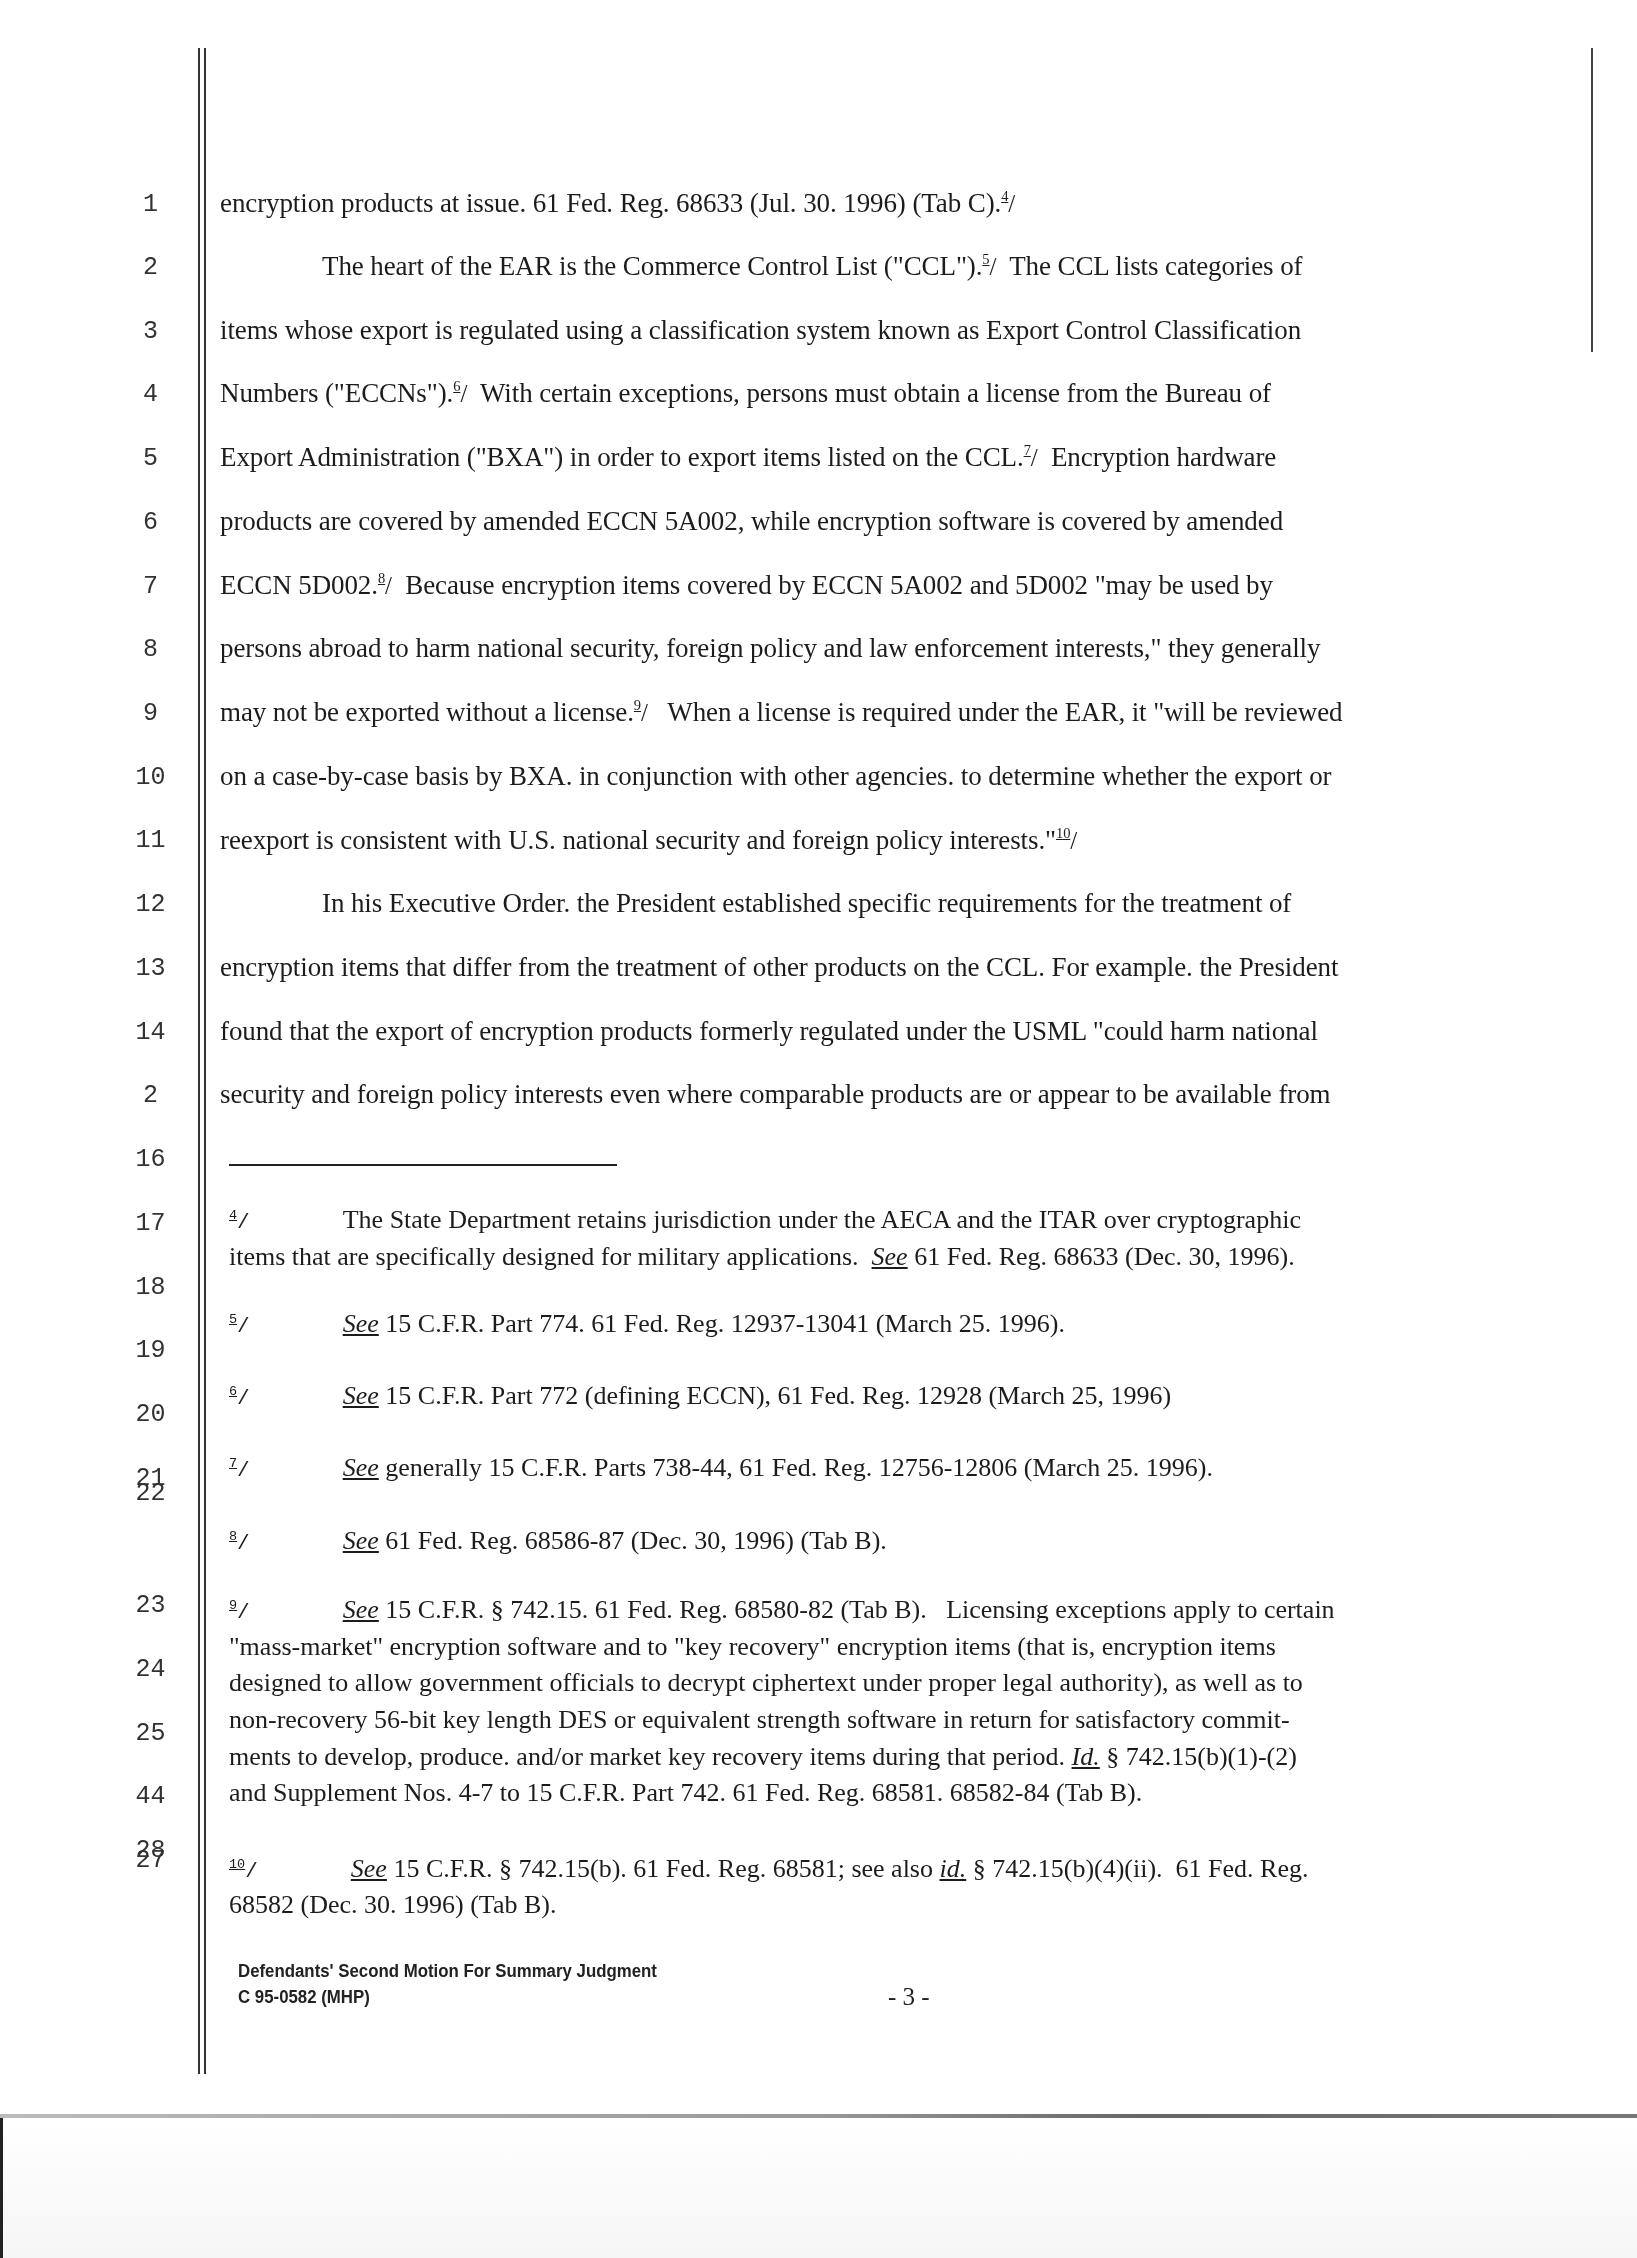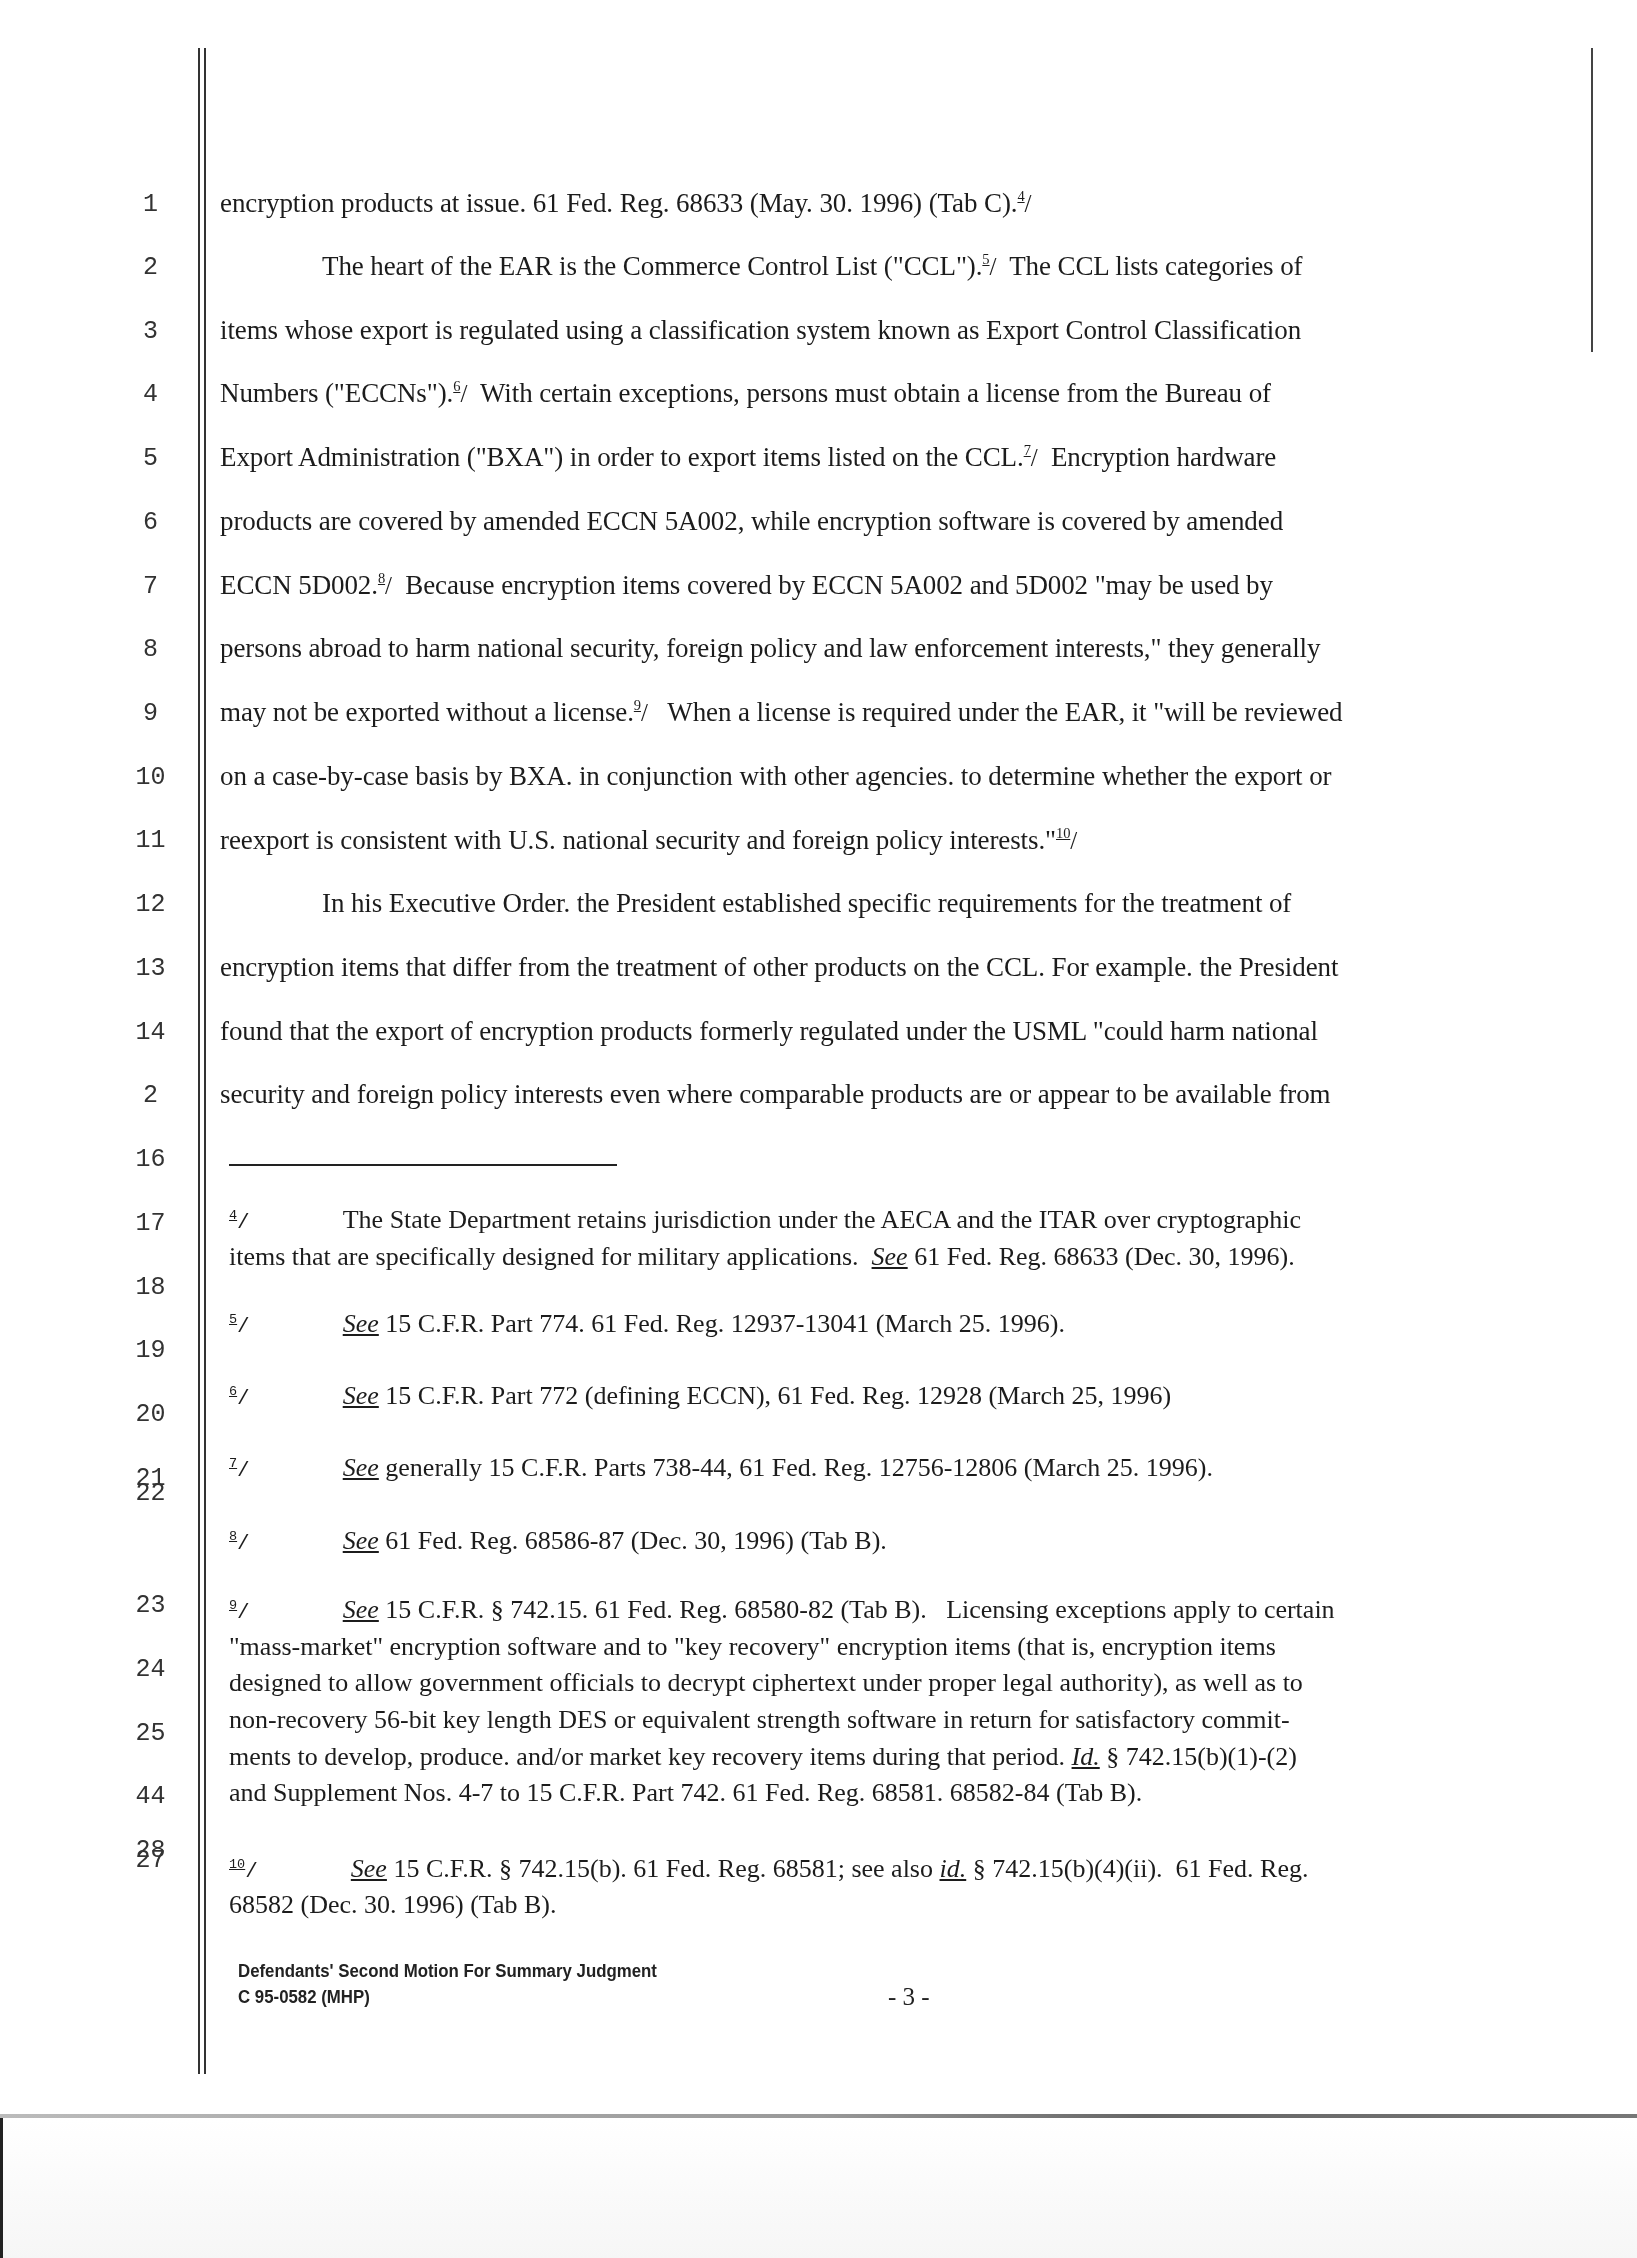--- a/index.html
+++ b/index.html
@@ -72,21 +72,21 @@
     <div class="ln" style="top:1479px"><span>22</span></div>
     <div class="ln" style="top:1591px"><span>23</span></div>
     <div class="ln" style="top:1655px"><span>24</span></div>
     <div class="ln" style="top:1719px"><span>25</span></div>
     <div class="ln" style="top:1782px"><span>44</span></div>
     <div class="ln" style="top:1846px"><span>27</span></div>
     <div class="ln" style="top:1836px"><span>28</span></div>
   </div>
 
   <div>
-    <div class="body-line" style="top:188px"><span>encryption products at issue.  61 Fed. Reg. 68633 (May. 30. 1996) (Tab C).</span><sup class="fnref">4</sup><span class="slash">/</span></div>
+    <div class="body-line" style="top:188px"><span>encryption products at issue.  61 Fed. Reg. 68633 (Jul. 30. 1996) (Tab C).</span><sup class="fnref">4</sup><span class="slash">/</span></div>
     <div class="body-line indent" style="top:251px"><span>The heart of the EAR is the Commerce Control List ("CCL").</span><sup class="fnref">5</sup><span class="slash">/</span><span style="white-space:pre">  The CCL lists categories of</span></div>
     <div class="body-line" style="top:315px"><span>items whose export is regulated using a classification system known as Export Control Classification</span></div>
     <div class="body-line" style="top:378px"><span>Numbers ("ECCNs").</span><sup class="fnref">6</sup><span class="slash">/</span><span style="white-space:pre">  With certain exceptions, persons must obtain a license from the Bureau of</span></div>
     <div class="body-line" style="top:442px"><span>Export Administration ("BXA") in order to export items listed on the CCL.</span><sup class="fnref">7</sup><span class="slash">/</span><span style="white-space:pre">  Encryption hardware</span></div>
     <div class="body-line" style="top:506px"><span>products are covered by amended ECCN 5A002, while encryption software is covered by amended</span></div>
     <div class="body-line" style="top:570px"><span>ECCN 5D002.</span><sup class="fnref">8</sup><span class="slash">/</span><span style="white-space:pre">  Because encryption items covered by ECCN 5A002 and 5D002 "may be used by</span></div>
     <div class="body-line" style="top:633px"><span>persons abroad to harm national security, foreign policy and law enforcement interests," they generally</span></div>
     <div class="body-line" style="top:697px"><span>may not be exported without a license.</span><sup class="fnref">9</sup><span class="slash">/</span><span style="white-space:pre">   When a license is required under the EAR, it "will be reviewed</span></div>
     <div class="body-line" style="top:761px"><span>on a case-by-case basis by BXA. in conjunction with other agencies. to determine whether the export or</span></div>
     <div class="body-line" style="top:825px"><span>reexport is consistent with U.S. national security and foreign policy interests."</span><sup class="fnref">10</sup><span class="slash">/</span></div>

